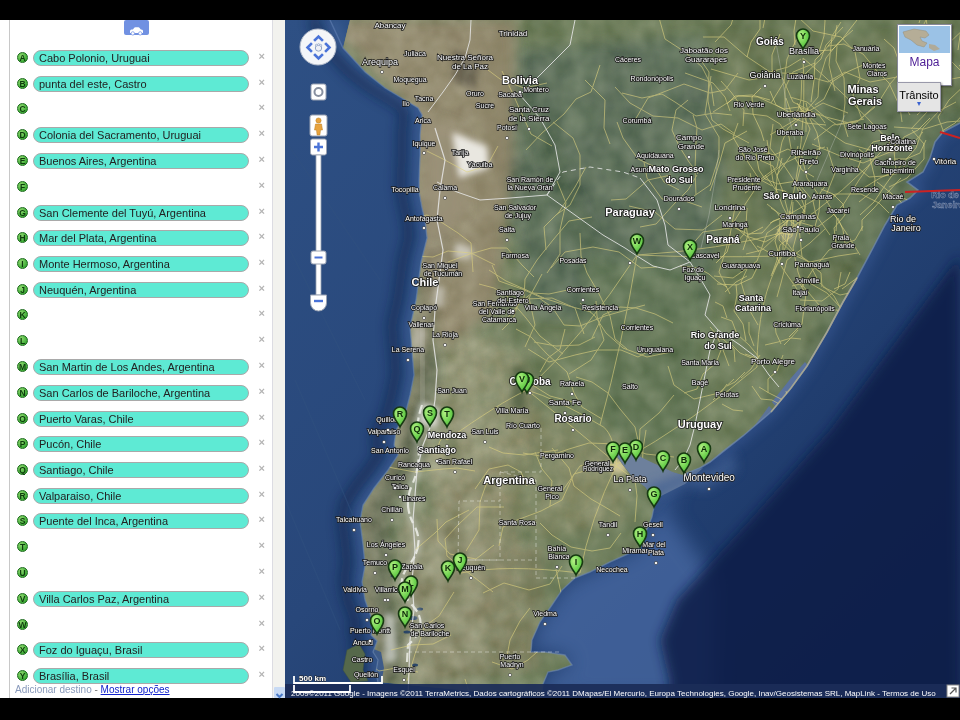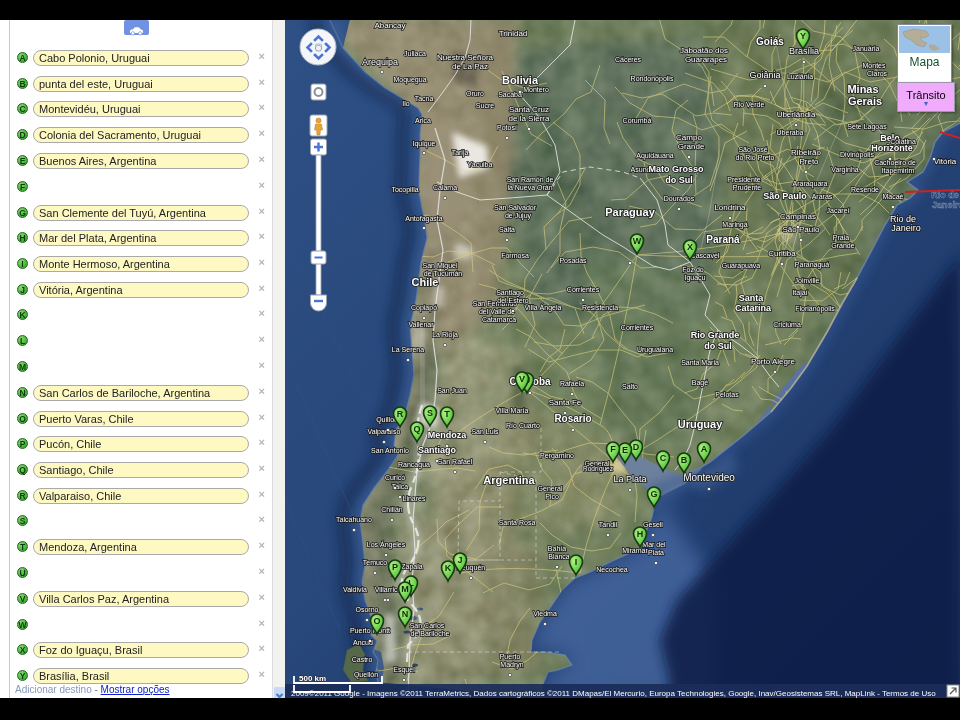--- a/index.html
+++ b/index.html
@@ -4,32 +4,32 @@
 *{margin:0;padding:0;box-sizing:border-box}
 html,body{width:960px;height:720px;background:#000;font-family:"Liberation Sans",sans-serif;overflow:hidden}
 #stage{position:relative;width:960px;height:720px;background:#000}
 #white{position:absolute;left:0;top:20px;width:285px;height:678px;background:#fff}
 #vline{position:absolute;left:9px;top:20px;width:1px;height:678px;background:#c8c8c8}
 .sidebar{position:absolute;left:10px;top:20px;width:262px;height:678px;background:#fff}
 .carbtn{position:absolute;left:114px;top:0px;width:25px;height:15px;background:#7191e2;border-radius:2px;text-align:center;padding-top:2px}
 .row{position:absolute;left:0;width:262px;height:24px}
 .dot{position:absolute;left:7px;top:7px;width:11px;height:11px;border-radius:50%;background:radial-gradient(circle at 35% 30%,#8fd86f,#3fae37 70%,#2a8f2a);border:1px solid #1c6b1c;text-align:center}
 .dot b{font-size:8.5px;line-height:11px;color:#0d3d0d;display:block}
-.box{position:absolute;left:23px;top:5px;width:216px;height:16px;border:1px solid #a9a9a9;border-radius:8px;background:#fef9c3;font-size:11px;color:#222;padding:1px 0 0 5px;white-space:nowrap;overflow:hidden}
+.box{position:absolute;left:23px;top:5px;width:216px;height:16px;border:1px solid #a9a9a9;border-radius:8px;background:#5eead4;font-size:11px;color:#222;padding:1px 0 0 5px;white-space:nowrap;overflow:hidden}
 .xx{position:absolute;right:7px;top:5px;color:#b4b4b4;font-size:11px;font-weight:bold}
 .addl{position:absolute;left:5px;top:664px;font-size:10px;color:#777}
 .addl .g1{color:#8899bb}
 .addl .g2{color:#1122cc;text-decoration:underline}
 .sbar{position:absolute;left:272px;top:20px;width:13px;height:678px;background:#f2f2ee;border-left:1px solid #dcdce2}
 .sbtn{position:absolute;left:1px;bottom:0px;width:11px;height:11px;background:#c8daf4;border-radius:1px}
 .map{position:absolute;left:285px;top:20px}
 .mw1{position:absolute;left:897px;top:24px;width:55px;border:1px solid #889;background:#fff;box-shadow:1px 1px 2px rgba(0,0,0,.4)}
 .mwmap{width:51px;height:27px;margin:1px;overflow:hidden}
-.mwlbl{font-size:12px;text-align:center;padding:1px 0 16px;color:#14532d}
-.mw2{position:absolute;left:897px;top:82px;width:58px;height:30px;border:1px solid #99a;background:#f0abfc;font-size:11px;text-align:center;padding-top:6px;color:#000;box-shadow:1px 1px 2px rgba(0,0,0,.4)}
+.mwlbl{font-size:12px;text-align:center;padding:1px 0 16px;color:#4c1d95}
+.mw2{position:absolute;left:897px;top:82px;width:44px;height:30px;border:1px solid #99a;background:#e5e5e5;font-size:11px;text-align:center;padding-top:6px;color:#000;box-shadow:1px 1px 2px rgba(0,0,0,.4)}
 .mwdrop{font-size:8px;color:#3a62d0;line-height:6px}
 </style></head><body>
 <div id="stage">
 
 <div id="white"></div>
     <div id="vline"></div>
 <div class="sidebar">
 <div class="carbtn"><svg width="17" height="10" viewBox="0 0 17 10">
           <path d="M2 7 L2 5 Q2.2 3.8 3.5 3.6 L5 3.4 L6.2 1.8 Q6.6 1.3 7.4 1.3 L10.4 1.3 Q11.2 1.3 11.6 1.9 L12.8 3.5 L14.2 3.7 Q15 3.9 15 5 L15 7 Z" fill="#fff"></path>
           <circle cx="4.8" cy="7.4" r="1.7" fill="#fff" stroke="#7191e2" stroke-width="0.7"></circle>
@@ -39,28 +39,27 @@
         <span class="dot">
           <b>A</b>
         </span>
         <span class="box">Cabo Polonio, Uruguai</span>
         <span class="xx">×</span>
       </div>
 <div class="row" style="top:51px">
         <span class="dot">
           <b>B</b>
         </span>
-        <span class="box">punta del este, Uruguai</span>
+        <span class="box">punta del este, Castro</span>
         <span class="xx">×</span>
       </div>
 <div class="row" style="top:76px">
         <span class="dot">
           <b>C</b>
         </span>
-        <span class="box">Montevidéu, Uruguai</span>
         <span class="xx">×</span>
       </div>
 <div class="row" style="top:102px">
         <span class="dot">
           <b>D</b>
         </span>
         <span class="box">Colonia del Sacramento, Uruguai</span>
         <span class="xx">×</span>
       </div>
 <div class="row" style="top:128px">
@@ -94,39 +93,40 @@
         <span class="dot">
           <b>I</b>
         </span>
         <span class="box">Monte Hermoso, Argentina</span>
         <span class="xx">×</span>
       </div>
 <div class="row" style="top:257px">
         <span class="dot">
           <b>J</b>
         </span>
-        <span class="box">Vitória, Argentina</span>
+        <span class="box">Neuquén, Argentina</span>
         <span class="xx">×</span>
       </div>
 <div class="row" style="top:282px">
         <span class="dot">
           <b>K</b>
         </span>
         <span class="xx">×</span>
       </div>
 <div class="row" style="top:308px">
         <span class="dot">
           <b>L</b>
         </span>
         <span class="xx">×</span>
       </div>
 <div class="row" style="top:334px">
         <span class="dot">
           <b>M</b>
         </span>
+        <span class="box">San Martin de Los Andes, Argentina</span>
         <span class="xx">×</span>
       </div>
 <div class="row" style="top:360px">
         <span class="dot">
           <b>N</b>
         </span>
         <span class="box">San Carlos de Bariloche, Argentina</span>
         <span class="xx">×</span>
       </div>
 <div class="row" style="top:386px">
@@ -154,27 +154,27 @@
         <span class="dot">
           <b>R</b>
         </span>
         <span class="box">Valparaiso, Chile</span>
         <span class="xx">×</span>
       </div>
 <div class="row" style="top:488px">
         <span class="dot">
           <b>S</b>
         </span>
+        <span class="box">Puente del Inca, Argentina</span>
         <span class="xx">×</span>
       </div>
 <div class="row" style="top:514px">
         <span class="dot">
           <b>T</b>
         </span>
-        <span class="box">Mendoza, Argentina</span>
         <span class="xx">×</span>
       </div>
 <div class="row" style="top:540px">
         <span class="dot">
           <b>U</b>
         </span>
         <span class="xx">×</span>
       </div>
 <div class="row" style="top:566px">
         <span class="dot">

